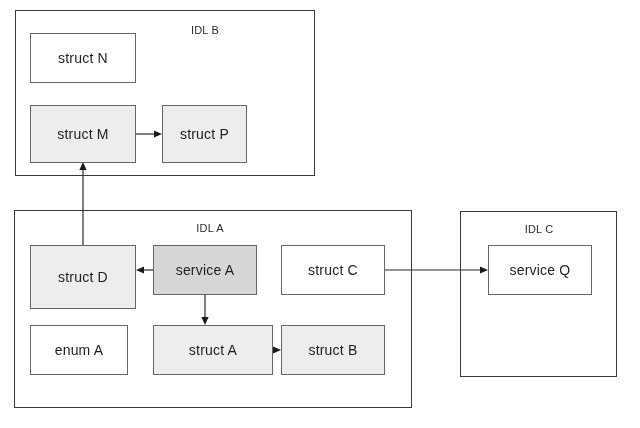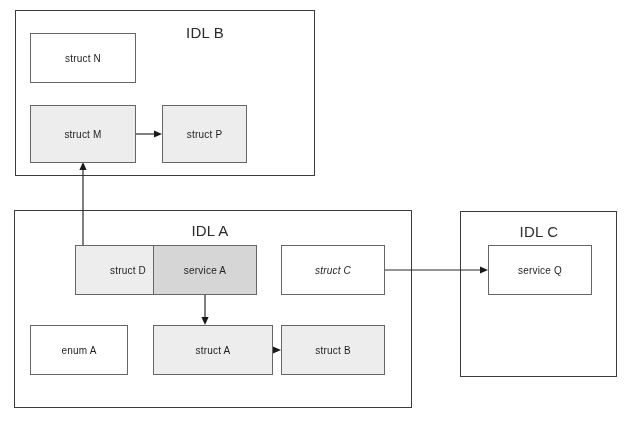--- a/index.html
+++ b/index.html
@@ -19,35 +19,35 @@
     overflow: hidden;
   }
   .container-box {
     position: absolute;
     box-sizing: border-box;
     border: 1.5px solid #3b3b3b;
     background: transparent;
   }
   .container-label {
     position: absolute;
-    font-size: 15px;
+    font-size: 11px;
     color: #2b2b2b;
     letter-spacing: 0.2px;
     white-space: nowrap;
     text-align: center;
     transform: translateX(-50%);
   }
   .node {
     position: absolute;
     box-sizing: border-box;
     border: 1.5px solid #666666;
     display: flex;
     align-items: center;
     justify-content: center;
-    font-size: 10px;
+    font-size: 14px;
     color: #1e1e1e;
     letter-spacing: 0.2px;
     white-space: nowrap;
   }
   .node.fill-white { background: #ffffff; }
   .node.fill-light { background: #ededed; }
   .node.fill-dark  { background: #d6d6d6; }
 
   svg.edges {
     position: absolute;
@@ -111,25 +111,25 @@
       <polygon class="arrowhead" points="488,270 480,266.4 480,273.6"></polygon>
     </g>
   </svg>
 
   <div class="node fill-white" style="left:30px; top:33px; width:106px; height:50px;">struct N</div>
 
   <div class="node fill-light" style="left:30px; top:105px; width:106px; height:58px;">struct M</div>
 
   <div class="node fill-light" style="left:162px; top:105px; width:85px; height:58px;">struct P</div>
 
-  <div class="node fill-light" style="left:30px; top:245px; width:106px; height:50px;margin-left:45px;">struct D</div>
+  <div class="node fill-light" style="left:30px; top:245px; width:106px; height:64px;">struct D</div>
 
   <div class="node fill-dark" style="left:153px; top:245px; width:104px; height:50px;">service A</div>
 
-  <div class="node fill-white" style="left:281px; top:245px; width:104px; height:50px;font-style:italic;">struct C</div>
+  <div class="node fill-white" style="left:281px; top:245px; width:104px; height:50px;">struct C</div>
 
   <div class="node fill-white" style="left:30px; top:325px; width:98px; height:50px;">enum A</div>
 
   <div class="node fill-light" style="left:153px; top:325px; width:120px; height:50px;">struct A</div>
 
   <div class="node fill-light" style="left:281px; top:325px; width:104px; height:50px;">struct B</div>
 
   <div class="node fill-white" style="left:488px; top:245px; width:104px; height:50px;">service Q</div>
 
 </div>

